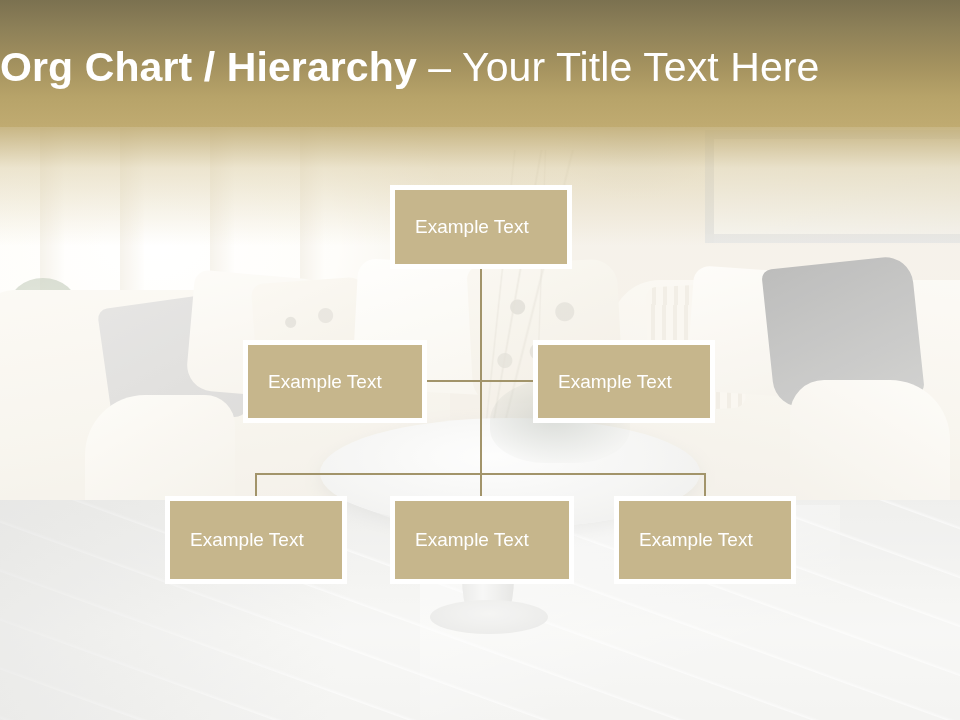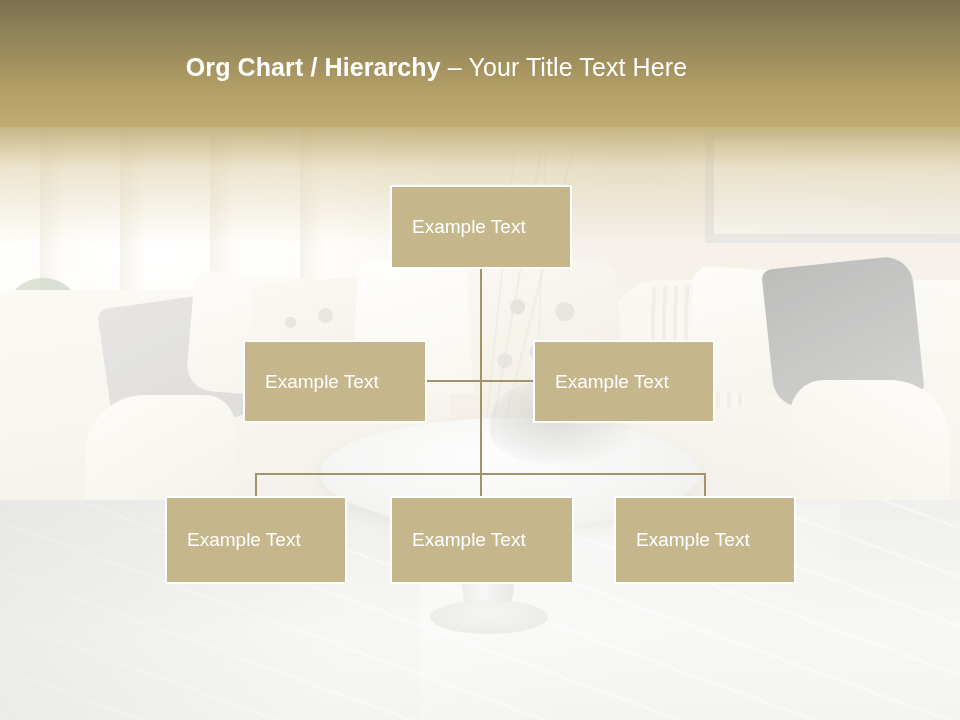--- a/index.html
+++ b/index.html
@@ -237,44 +237,43 @@
   .title-bar {
     position: absolute;
     left: 0; top: 0;
     width: 960px; height: 127px;
     background: linear-gradient(180deg, #7b7150 0%, #8d8058 22%, #a4925f 52%, #b7a369 76%, #c0ab71 100%);
   }
   .title-text {
     position: absolute;
     left: 0; top: 48px;
     width: 873px;
-    text-align: center;
     color: #ffffff;
-    font-size: 25px;
+    font-size: 41px;
     line-height: 38px;
     letter-spacing: .1px;
     white-space: nowrap;
   }
   .title-text .t-strong { font-weight: bold; }
   .title-text .t-light  { font-weight: normal; }
 
   
   .chart-layer {
     position: absolute;
     left: 0; top: 0;
     width: 960px; height: 720px;
   }
   .conn {
     position: absolute;
     background: #a2946a;
   }
   .node {
     position: absolute;
     background: #c6b68c;
-    border: 2px solid #15803d;
+    border: 5px solid #15803d;
     box-sizing: border-box;
     display: flex;
     align-items: center;
   }
   .node .node-label {
     color: #ffffff;
     font-size: 19px;
     line-height: 22px;
     padding-left: 20px;
     white-space: nowrap;

